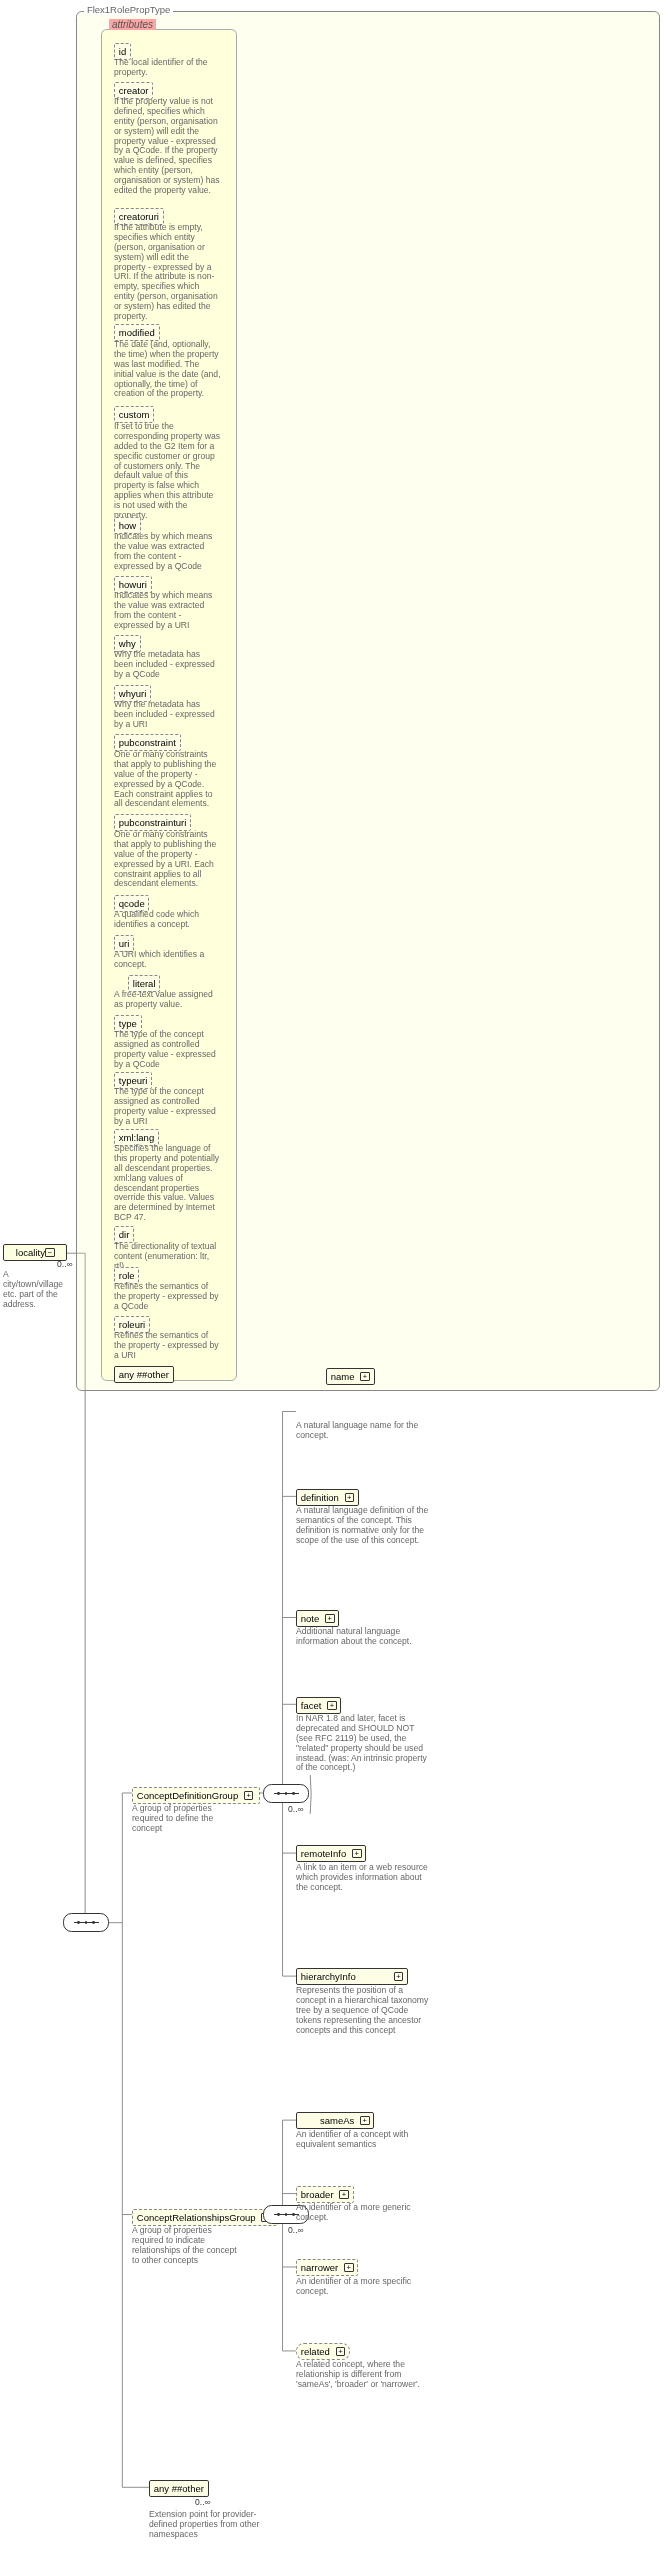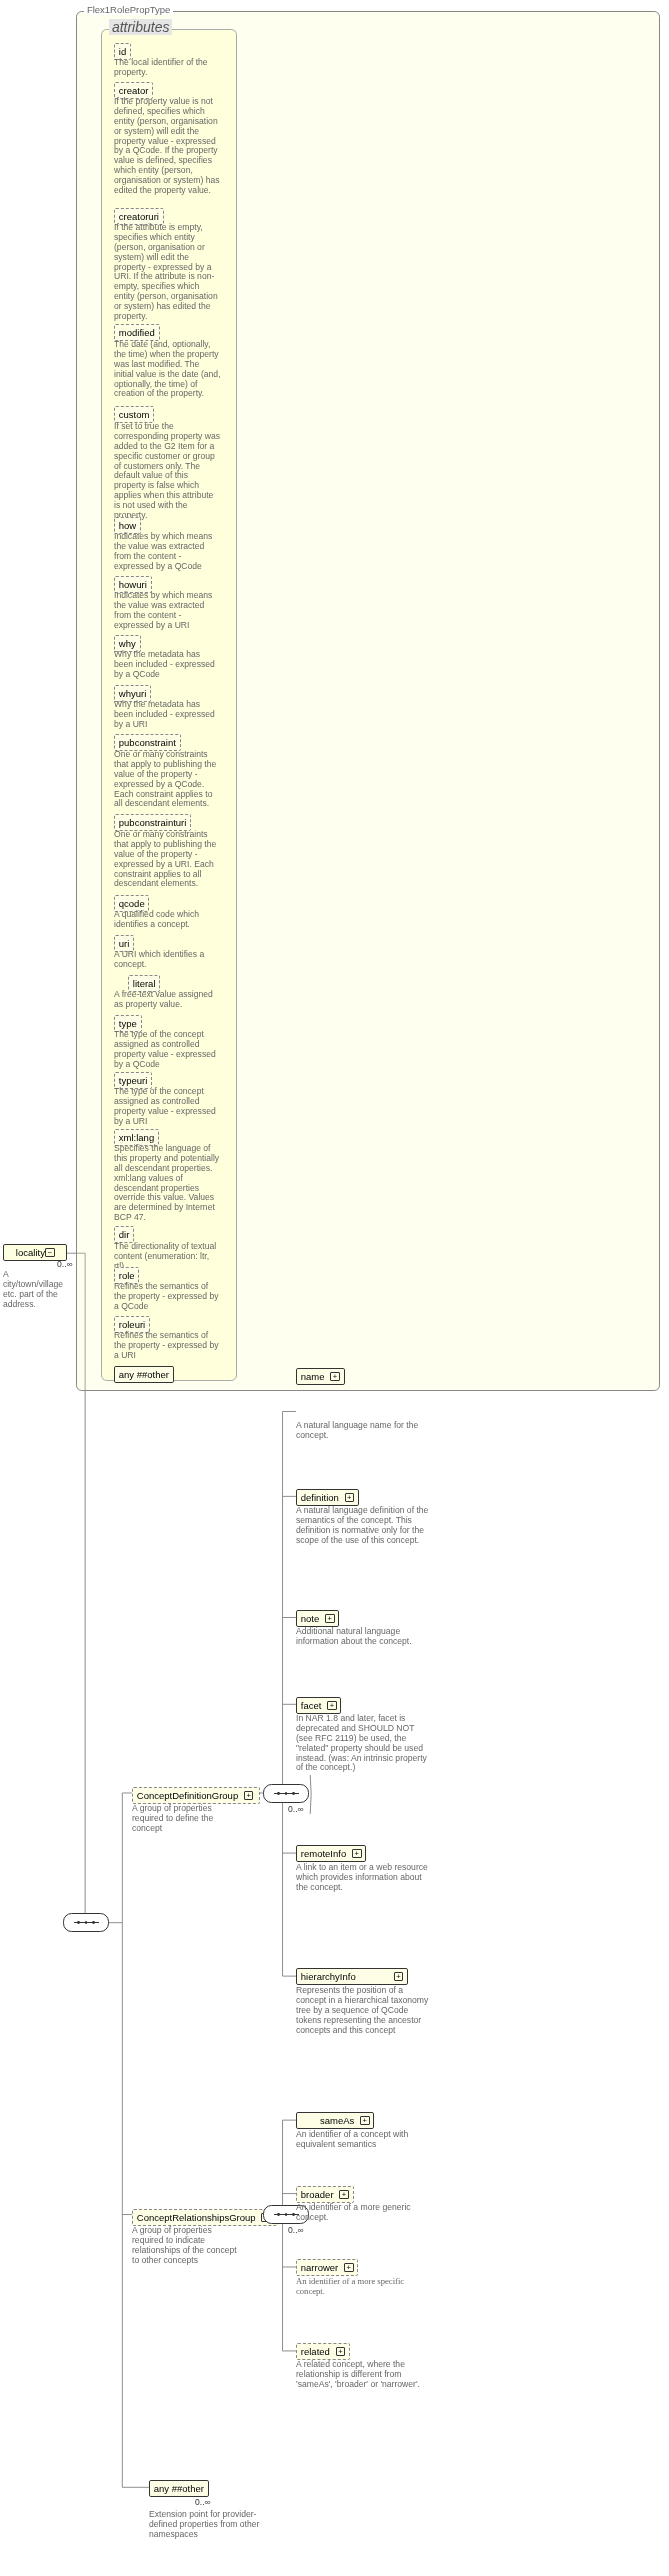--- a/index.html
+++ b/index.html
@@ -44,23 +44,23 @@
     height: 1350px;
     border: 1px solid #aaa;
     border-radius: 5.7px;
     background: rgba(255,255,180,0.32);
   }
   .attr-label {
     position: absolute;
     left: 109px;
     top: 19px;
     font-style: italic;
-    font-size: 14px;
+    font-size: 10px;
     color: #555;
-    background: #e5e5e5;
+    background: #fca5a5;
     padding: 0 2.9px;
   }
 
   .root-box {
     position: absolute;
     left: 2.9px;
     top: 1244px;
     width: 55px;
     border: 1px solid #333;
     background: #fefee0;
@@ -337,21 +337,21 @@
   <div class="seq" id="seq-cdg" style="left: 263px; top: 1784px;">
       <span class="dots">
         <span></span>
         <span></span>
         <span></span>
       </span>
     </div>
   <div class="occ" id="seq-cdg-occ" style="left: 288px; top: 1804px;">0..∞</div>
 
   <div id="cdg-mount">
-      <div class="elem-box" style="top: 1368px;">
+      <div class="elem-box" style="top: 1368px; margin-left: 30px;">
         <span>name</span>
         <span class="exp">+</span>
       </div>
       <div class="elem-desc" style="top: 1421px;">A natural language name for the concept.</div>
       <div class="elem-box" style="top: 1489px;">
         <span>definition</span>
         <span class="exp">+</span>
       </div>
       <div class="elem-desc" style="top: 1506px;">A natural language definition of the semantics of the concept. This definition is normative only for the scope of the use of this concept.</div>
       <div class="elem-box" style="top: 1610px;">
@@ -399,22 +399,22 @@
       <div class="elem-desc" style="top: 2130px;">An identifier of a concept with equivalent semantics</div>
       <div class="elem-box dashed" style="top: 2186px;">
         <span>broader</span>
         <span class="exp">+</span>
       </div>
       <div class="elem-desc" style="top: 2203px;">An identifier of a more generic concept.</div>
       <div class="elem-box dashed" style="top: 2259px;">
         <span>narrower</span>
         <span class="exp">+</span>
       </div>
-      <div class="elem-desc" style="top: 2277px; font-family: Liberation Serif, serif;">An identifier of a more specific concept.</div>
-      <div class="elem-box dashed" style="top: 2343px;">
+      <div class="elem-desc" style="top: 2277px;">An identifier of a more specific concept.</div>
+      <div class="elem-box dashed" style="top: 2343px; border-radius: 8px;">
         <span>related</span>
         <span class="exp">+</span>
       </div>
       <div class="elem-desc" style="top: 2360px;">A related concept, where the relationship is different from 'sameAs', 'broader' or 'narrower'.</div>
     </div>
 
   <div class="any-other-2" id="any2" style="left: 149px; top: 2480px;">any ##other</div>
   <div class="occ" id="any2-occ" style="left: 195px; top: 2497px;">0..∞</div>
   <div class="group-desc" id="any2-desc" style="left: 149px; top: 2510px;">Extension point for provider-defined properties from other namespaces</div>
 </div>

